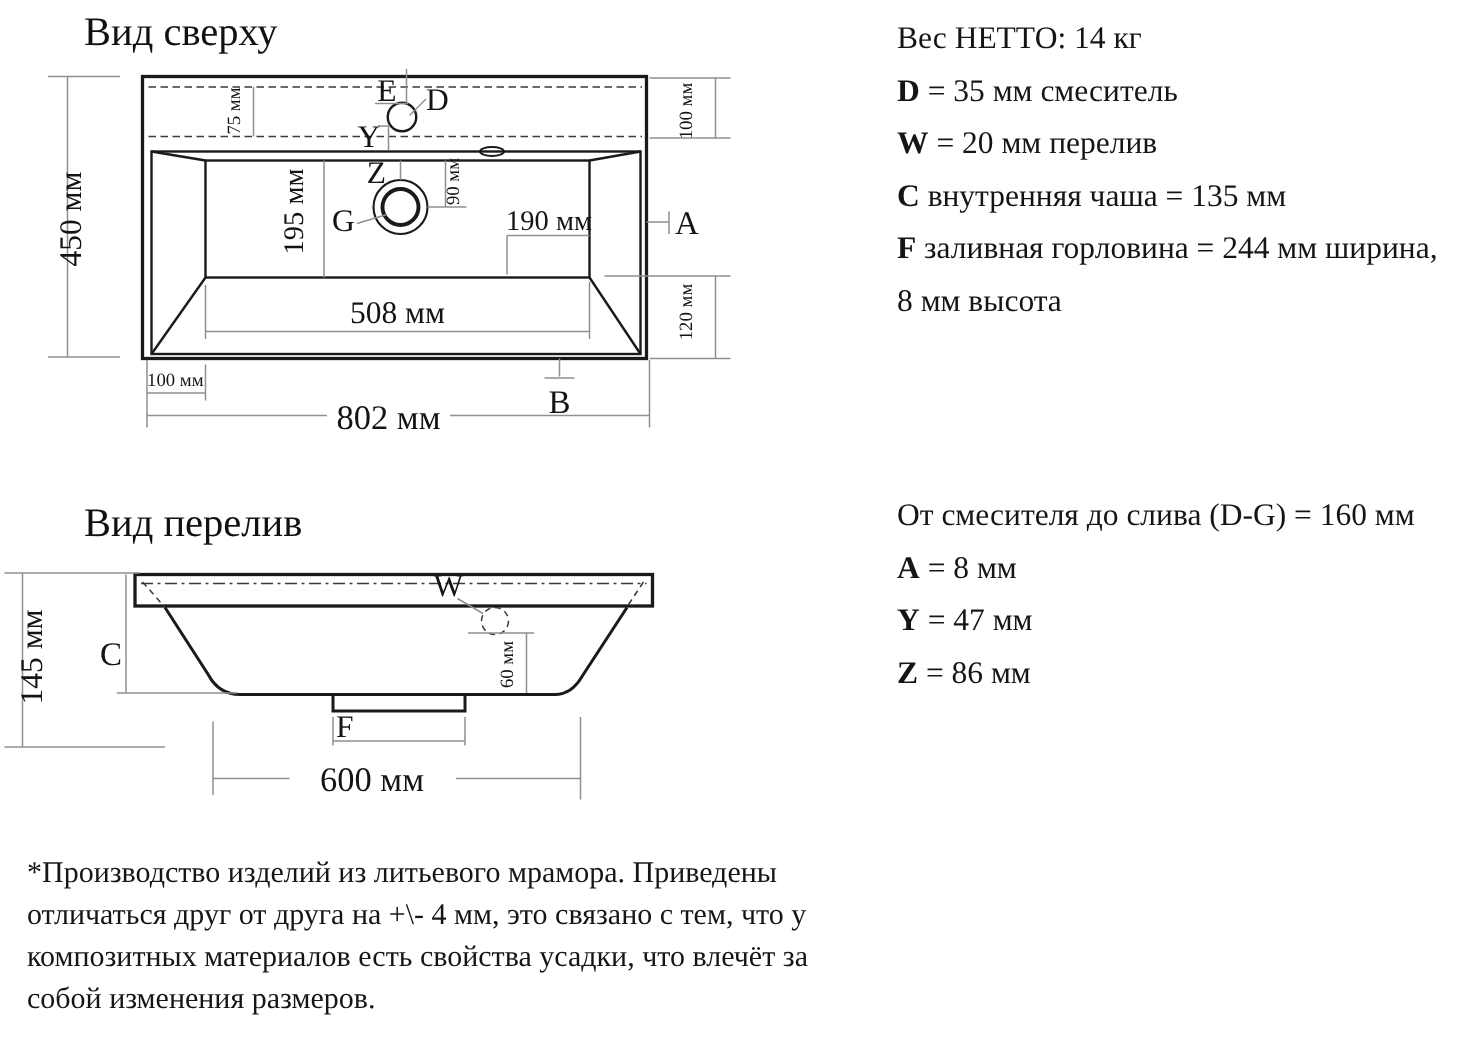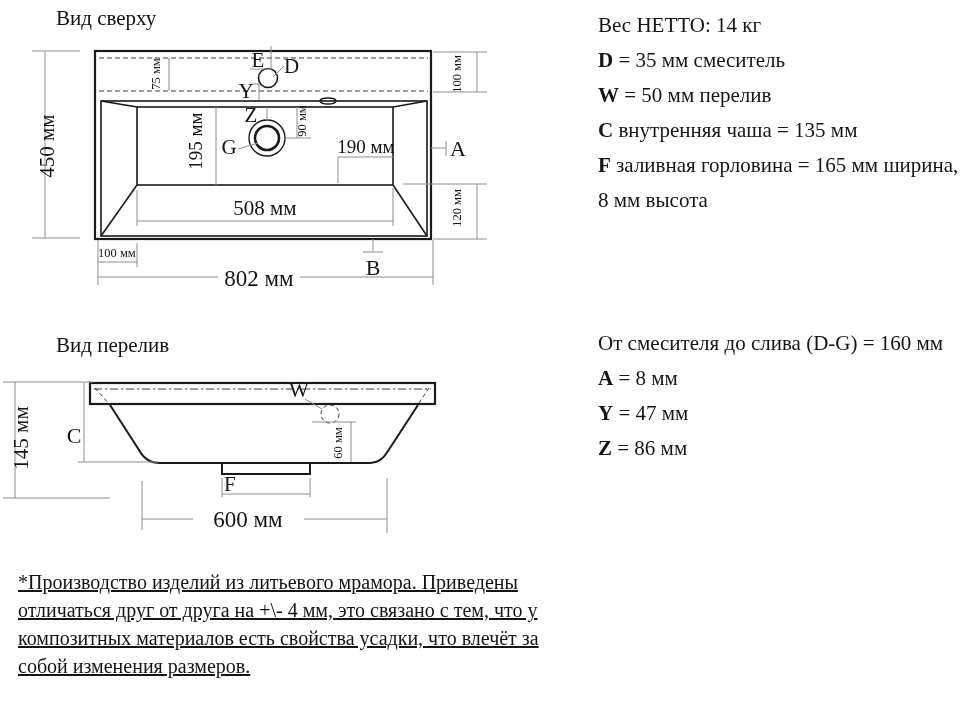--- a/index.html
+++ b/index.html
@@ -1,24 +1,24 @@
 <!DOCTYPE html>
 <html><head>
 <meta charset="utf-8">
 <style>
   html,body{margin:0;padding:0;background:#ffffff;}
   body{width:971px;height:705px;position:relative;overflow:hidden;
        font-family:"Liberation Serif","DejaVu Serif",serif;color:#111;}
   .abs{position:absolute;}
-  .view-title{font-size:21px;color:#111;white-space:nowrap;}
+  .view-title{font-size:27px;color:#111;white-space:nowrap;}
   .spec-col{position:absolute;left:598px;width:395px;}
   .spec-line{height:35px;line-height:35px;font-size:21px;white-space:nowrap;color:#151515;}
   .spec-line .key{font-weight:bold;}
   .footnote{position:absolute;left:18px;top:568px;width:600px;font-size:20px;color:#151515;}
-  .footnote div{line-height:28px;white-space:nowrap;text-decoration:underline;}
+  .footnote div{line-height:28px;white-space:nowrap;}
   svg text{fill:#141414;font-family:"Liberation Serif","DejaVu Serif",serif;}
   .obj{stroke:#1a1a1a;fill:none;}
   .dim{stroke:#8f8f8f;stroke-width:1;fill:none;}
   .dsh{stroke:#3a3a3a;stroke-width:1;fill:none;}
 </style>
 </head>
 <body>
 
 <div class="abs view-title" style="left:56px;top:6px;">Вид сверху</div>
 <div class="abs view-title" style="left:56px;top:333px;">Вид перелив</div>
@@ -138,23 +138,23 @@
     <text x="248" y="527" font-size="23" text-anchor="middle">600 мм</text>
     <text x="74" y="443" font-size="22" text-anchor="middle">C</text>
     <text x="299" y="397" font-size="21" text-anchor="middle">W</text>
     <text x="224" y="491" font-size="21">F</text>
   </g>
 </svg>
 
 <div class="spec-col" style="top:8px;">
   <div class="spec-line"><span class="key"></span><span>Вес НЕТТО: 14 кг</span></div>
   <div class="spec-line"><span class="key">D</span><span> = 35 мм смеситель</span></div>
-  <div class="spec-line"><span class="key">W</span><span> = 50 мм перелив</span></div>
+  <div class="spec-line"><span class="key">W</span><span> = 20 мм перелив</span></div>
   <div class="spec-line"><span class="key">C</span><span> внутренняя чаша = 135 мм</span></div>
-  <div class="spec-line"><span class="key">F</span><span> заливная горловина = 165 мм ширина,</span></div>
+  <div class="spec-line"><span class="key">F</span><span> заливная горловина = 244 мм ширина,</span></div>
   <div class="spec-line"><span class="key"></span><span>8 мм высота</span></div>
 </div>
 
 <div class="spec-col" style="top:326px;">
   <div class="spec-line"><span class="key"></span><span>От смесителя до слива (D-G) = 160 мм</span></div>
   <div class="spec-line"><span class="key">A</span><span> = 8 мм</span></div>
   <div class="spec-line"><span class="key">Y</span><span> = 47 мм</span></div>
   <div class="spec-line"><span class="key">Z</span><span> = 86 мм</span></div>
 </div>
 

